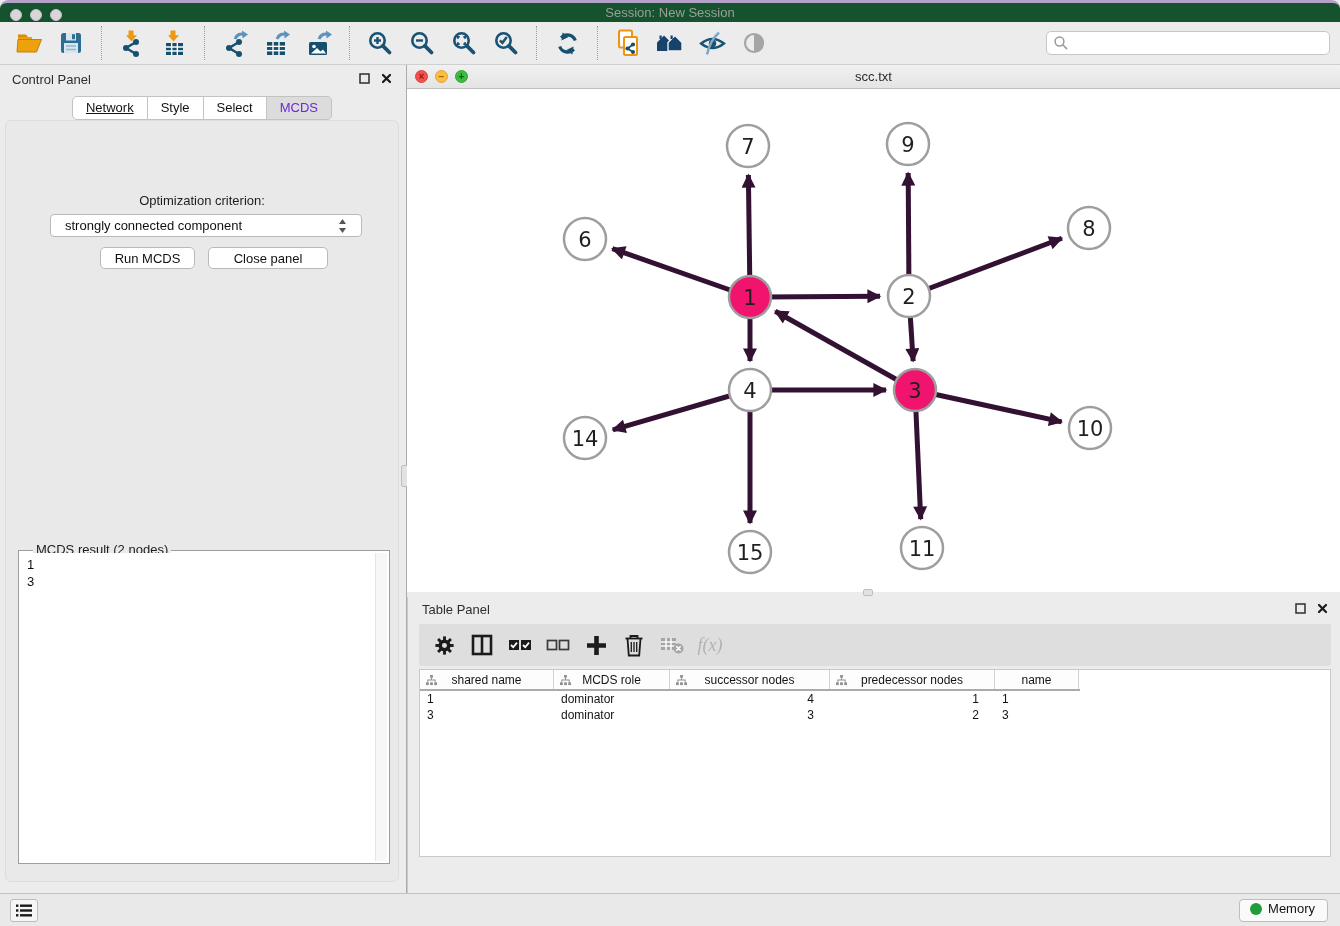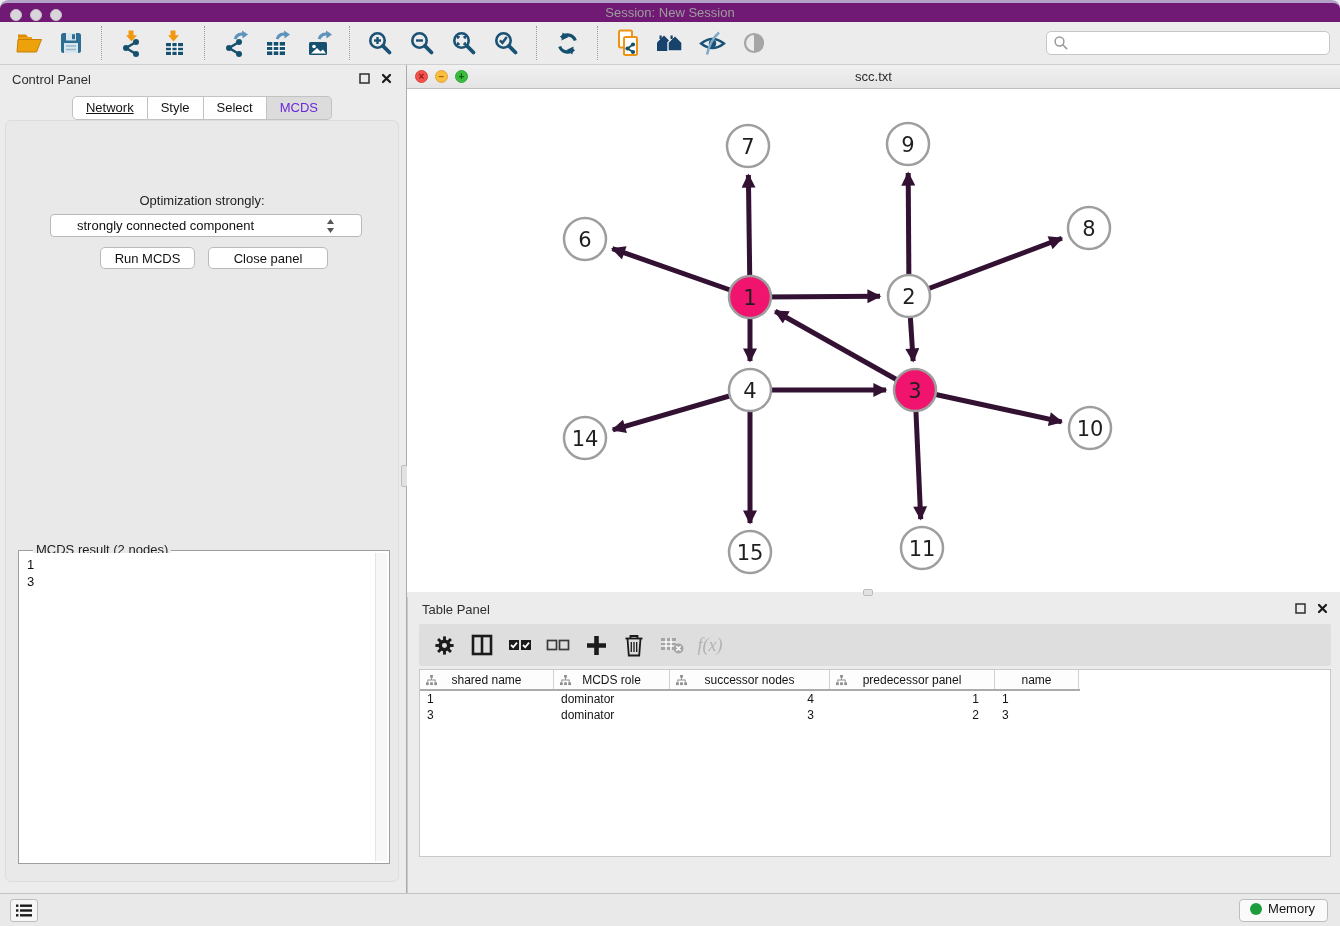--- a/index.html
+++ b/index.html
@@ -4,21 +4,21 @@
 <style>
   * { margin:0; padding:0; box-sizing:border-box; }
   html,body { width:1340px; height:926px; }
   body {
     font-family:"Liberation Sans", sans-serif;
     background:#ECECEC; position:relative; overflow:hidden;
     border-radius:8px 8px 0 0;
   }
   
   .titlebar { position:absolute; top:0; left:0; right:0; height:22px;
-    background:#701a75; border-top:3px solid #B4A1C7; border-radius:8px 8px 0 0; }
+    background:#14532d; border-top:3px solid #B4A1C7; border-radius:8px 8px 0 0; }
   .tl-lights { position:absolute; left:10px; top:6px; display:flex; gap:8px; }
   .tl-light { width:12px; height:12px; border-radius:50%; background:#D9D5DA; border:1px solid #C7C2C8; }
   .tl-title { text-align:center; line-height:20px; font-size:13px; color:#9D9D9D; }
   
   .toolbar { position:absolute; top:22px; left:0; right:0; height:43px;
     border-bottom:1px solid #CFCFCF; display:flex; align-items:center; padding:0 10px; }
   #main-toolbar-groups { display:flex; align-items:center; }
   .tb-group { display:flex; align-items:center; gap:4px; }
   .tb-sep { width:1px; height:34px; border-left:1px dotted #9B9B9B; margin:0 11px; }
   .tb-btn { width:38px; height:38px; background:none; border:none; display:flex;
@@ -41,21 +41,21 @@
   .cp-tab { font-size:13px; padding:3px 13px 4px; background:#fff; border:1px solid #C2C2C2;
     border-left:none; color:#141414; cursor:pointer; white-space:nowrap; }
   .cp-tab:first-child { border-left:1px solid #C2C2C2; border-radius:5px 0 0 5px;text-decoration:underline; }
   .cp-tab:last-child { border-radius:0 5px 5px 0; }
   .cp-tab.active { background:#DCDCDC; color:#6d28d9; }
   .cp-card { position:absolute; left:5px; top:55px; right:5px; bottom:11px;
     background:#E9E9E9; border:1px solid #DDDDDD; border-radius:6px; }
   .opt-label { position:absolute; top:72px; left:0; right:0; text-align:center; font-size:13px; color:#1D1D1D; }
   .crit-select { position:absolute; left:44px; top:93px; width:312px; height:23px; background:#fff;
     border:1px solid #B9B9B9; border-radius:4px; font-size:13px; color:#111;
-    display:flex; align-items:center; padding:0 26px; cursor:pointer; }
+    display:flex; align-items:center; padding:0 14px; cursor:pointer; }
   .crit-chevrons { margin-left:auto; display:flex; flex-direction:column; gap:2px; }
   .cp-btn { position:absolute; top:126px; height:22px; background:#fff; border:1px solid #B9B9B9;
     border-radius:5px; font-size:13px; color:#111; cursor:pointer; font-family:inherit; }
   .run-btn { left:94px; width:95px; }
   .closep-btn { left:202px; width:120px; }
   .result-group { position:absolute; left:12px; top:429px; width:372px; bottom:17px;
     border:1px solid #9E9E9E; background:#fff; }
   .result-legend { position:absolute; top:-9px; left:6px; background:#E9E9E9; padding:0 3px;
     font-size:13px; color:#1D1D1D;margin-left:8px; }
   .result-list { position:absolute; inset:2px; background:#fff; overflow:hidden;
@@ -371,21 +371,21 @@
         </span>
     </button>
   </div>
   <div class="cp-tabs" id="control-tabs">
       <div class="cp-tab">Network</div>
       <div class="cp-tab">Style</div>
       <div class="cp-tab">Select</div>
       <div class="cp-tab active">MCDS</div>
     </div>
   <div class="cp-card">
-    <div class="opt-label">Optimization strongly:</div>
+    <div class="opt-label">Optimization criterion:</div>
     <div class="crit-select">
       <span>strongly connected component</span>
       <span class="crit-chevrons icon">
         <svg width="9" height="6" viewBox="0 0 9 6">
             <path d="M4.5 0 L8 5 H1 Z" fill="#555"></path>
           </svg>
         <svg width="9" height="6" viewBox="0 0 9 6">
             <path d="M4.5 6 L8 1 H1 Z" fill="#555"></path>
           </svg>
       </span>
@@ -646,21 +646,21 @@
             <svg width="11" height="11" viewBox="0 0 12 12">
               <g fill="#8C8C8C">
                 <rect x="4.5" y="0" width="3" height="3"></rect>
                 <rect x="0" y="8" width="3" height="3"></rect>
                 <rect x="4.5" y="8" width="3" height="3"></rect>
                 <rect x="9" y="8" width="3" height="3"></rect>
                 <path d="M5.5 3h1v2h4v3h-1V6H2.5v2h-1V5h4z"></path>
               </g>
             </svg>
           </span>
-          <span>predecessor panel</span>
+          <span>predecessor nodes</span>
         </div>
         <div class="th" style="width: 84px;">
           <span>name</span>
         </div>
       </div>
     <div id="table-body">
         <div class="trow">
           <div class="td" style="width: 134px; text-align: left; padding: 0px 0px 0px 7px;">1</div>
           <div class="td" style="width: 116px; text-align: left; padding: 0px 0px 0px 7px;">dominator</div>
           <div class="td" style="width: 160px; text-align: right; padding: 0px 16px 0px 0px;">4</div>

